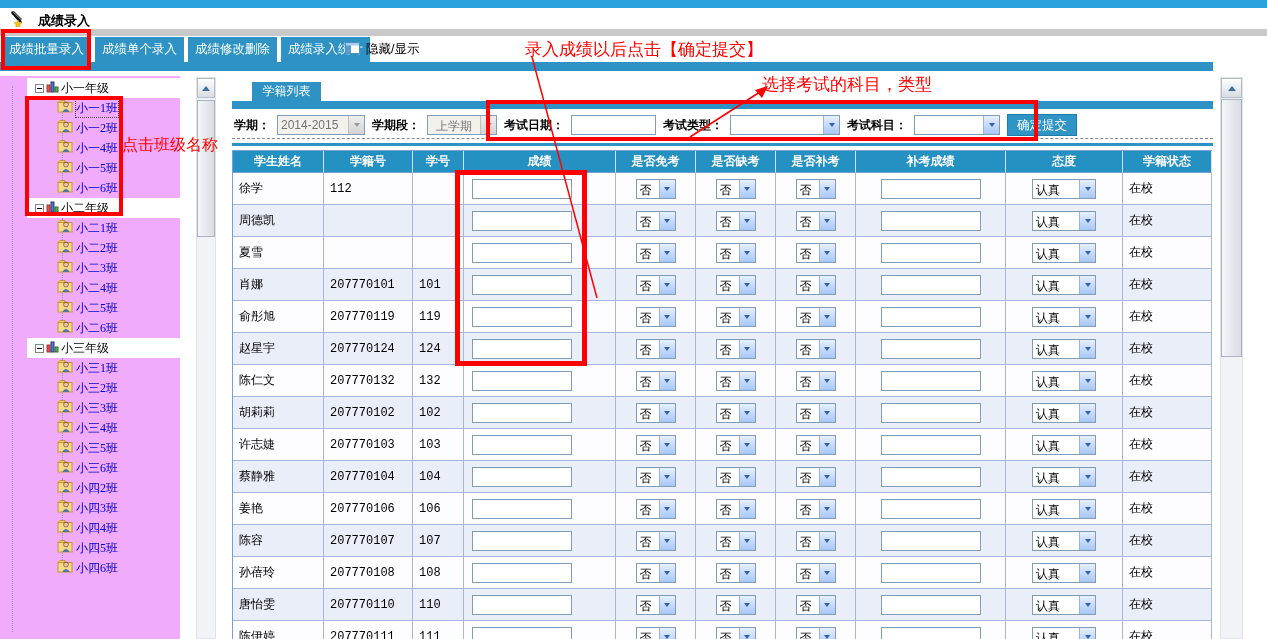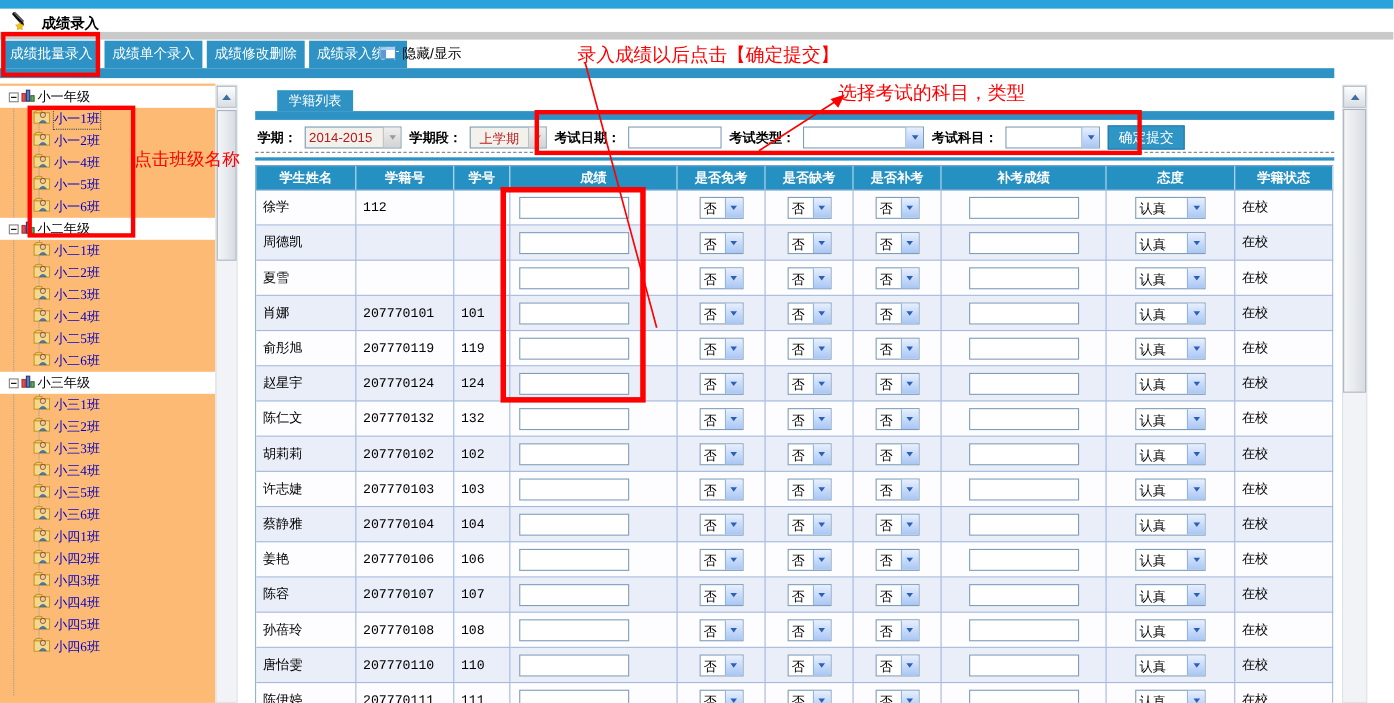--- a/index.html
+++ b/index.html
@@ -14,21 +14,21 @@
   .page-title { position:absolute; left:38px; top:4px; font-size:13px; font-weight:bold; color:#000; }
   .graybar { position:absolute; left:0; top:29px; width:1267px; height:7px; background:#c9c9c9; }
   .toolbar { position:absolute; left:2px; top:37px; height:25px; display:flex; gap:4px; }
   .tbtn { height:25px; padding:0 7px; background:#2e93c4; color:#fff; font-size:12.5px;
           display:flex; align-items:center; border:none; cursor:pointer; font-family:inherit; }
   .hideshow { position:absolute; left:345px; top:41px; display:flex; align-items:center; gap:6px;
               font-size:12.5px; color:#000; cursor:pointer; }
   .bluebar1 { position:absolute; left:0; top:62px; width:1213px; height:9px; background:#2e93c4; }
 
   
-  .tree-panel { position:absolute; left:0; top:76px; width:196px; height:563px; background:#fdba74; overflow:hidden; }
+  .tree-panel { position:absolute; left:0; top:76px; width:180px; height:563px; background:#f0abfc; overflow:hidden;padding-left:27px; }
   .tree-vline { position:absolute; left:12px; top:10px; height:546px; width:0; border-left:1px dotted #9a9a9a; }
   .tree { position:relative; padding-top:2px; }
   .tree-grade-row { display:flex; align-items:center; height:20px; padding-left:8px; font-size:12px; color:#000; position:relative; background:#fff; }
   .expander { width:9px; height:9px; border:1px solid #848484; background:#fff; position:relative; margin-right:2px; flex:0 0 9px; }
   .expander::after { content:''; position:absolute; left:1px; top:3px; width:5px; height:1px; background:#000; }
   .gicon { margin-right:2px; flex:0 0 13px; }
   .tree-children { position:relative;font-family:Liberation Serif, serif; }
   .tree-children::before { content:''; position:absolute; left:35px; top:0; bottom:10px; border-left:1px dotted #9a9a9a; }
   .tree-class-row { display:flex; align-items:center; height:20px; padding-left:30px; position:relative; }
   .tree-class-row::before { content:''; position:absolute; left:35px; top:10px; width:7px; border-top:1px dotted #9a9a9a; }
@@ -55,21 +55,21 @@
   .bluebar2 { position:absolute; left:0; top:25px; width:981px; height:8px; background:#2e93c4; }
   .filter-row { position:absolute; left:2px; top:37px; height:24px; display:flex; align-items:center; column-gap:7px; }
   .flabel { font-size:12px; font-weight:bold; color:#000; white-space:nowrap; }
   .xinput { height:20px; border:1px solid #7f9db9; background:#fff; font-size:12px; padding:1px 3px; font-family:inherit; }
   .xpsel { display:inline-flex; height:20px; border:1px solid #7f9db9; background:#fff; align-items:stretch; cursor:default; }
   .xpsel-val { flex:1; font-size:12px; padding:2px 3px 0 3px; color:#000; overflow:hidden; white-space:nowrap; }
   .xpsel-btn { width:16px; background:linear-gradient(180deg,#e6effe,#a9c7f4); border-left:1px solid #93b4e6;
                display:flex; align-items:center; justify-content:center; }
   .xpsel-btn::after { content:''; width:0; height:0; border:3px solid transparent; border-top:4px solid #2b5fb8; margin-top:3px; }
   .xpsel.disabled { background:#f2f1ec; }
-  .xpsel.disabled .xpsel-val { color:#b91c1c; }
+  .xpsel.disabled .xpsel-val { color:#737373; }
   .xpsel.disabled .xpsel-btn { background:linear-gradient(180deg,#efefef,#d3d3d3); border-left-color:#c0c0c0; }
   .xpsel.disabled .xpsel-btn::after { border-top-color:#9a9a9a; }
   .submit-btn { height:22px; padding:0 9px; background:#2e95c5; border:1px solid #1f7cab; color:#fff;
                 font-size:12.5px; cursor:pointer; font-family:inherit; }
   .dashline { position:absolute; left:0; top:62px; width:981px; border-top:1px dashed #8a8a8a; }
   .bluebar3 { position:absolute; left:0; top:67px; width:981px; height:3px; background:#2e93c4; }
 
   
   .gtable { position:absolute; left:0; top:74px; width:980px; border-left:1px solid #7aa0cf; border-top:1px solid #7aa0cf; }
   .trow { display:grid; grid-template-columns:91px 89px 51px 152px 80px 80px 80px 150px 117px 89px; }
@@ -333,30 +333,20 @@
         </div>
         <div class="tree-children">
           <div class="tree-class-row">
             <span class="ficon"><svg width="17" height="14" viewBox="0 0 17 14">
                 <rect x="1" y="3.5" width="14" height="9.5" fill="#f5d98b" stroke="#c8962e"></rect>
                 <path d="M1 3.5 L3 1.5 L8 1.5 L8 3.5 Z" fill="#f0cc70" stroke="#c8962e"></path>
                 <circle cx="9" cy="5.5" r="2.4" fill="#f3c6a0" stroke="#7a4a21" stroke-width="0.7"></circle>
                 <path d="M6.6 5 A2.6 2.6 0 0 1 11.4 5 L11 3.6 L9 2.9 L7 3.6 Z" fill="#8b5a2b"></path>
                 <path d="M5.8 12.5 Q9 8.5 12.2 12.5 Z" fill="#4a7ec2" stroke="#2d5a94" stroke-width="0.6"></path>
               </svg></span>
-            <span class="tree-class-link">小四1班</span>
-          </div>
-          <div class="tree-class-row">
-            <span class="ficon"><svg width="17" height="14" viewBox="0 0 17 14">
-                <rect x="1" y="3.5" width="14" height="9.5" fill="#f5d98b" stroke="#c8962e"></rect>
-                <path d="M1 3.5 L3 1.5 L8 1.5 L8 3.5 Z" fill="#f0cc70" stroke="#c8962e"></path>
-                <circle cx="9" cy="5.5" r="2.4" fill="#f3c6a0" stroke="#7a4a21" stroke-width="0.7"></circle>
-                <path d="M6.6 5 A2.6 2.6 0 0 1 11.4 5 L11 3.6 L9 2.9 L7 3.6 Z" fill="#8b5a2b"></path>
-                <path d="M5.8 12.5 Q9 8.5 12.2 12.5 Z" fill="#4a7ec2" stroke="#2d5a94" stroke-width="0.6"></path>
-              </svg></span>
             <span class="tree-class-link">小四2班</span>
           </div>
           <div class="tree-class-row">
             <span class="ficon"><svg width="17" height="14" viewBox="0 0 17 14">
                 <rect x="1" y="3.5" width="14" height="9.5" fill="#f5d98b" stroke="#c8962e"></rect>
                 <path d="M1 3.5 L3 1.5 L8 1.5 L8 3.5 Z" fill="#f0cc70" stroke="#c8962e"></path>
                 <circle cx="9" cy="5.5" r="2.4" fill="#f3c6a0" stroke="#7a4a21" stroke-width="0.7"></circle>
                 <path d="M6.6 5 A2.6 2.6 0 0 1 11.4 5 L11 3.6 L9 2.9 L7 3.6 Z" fill="#8b5a2b"></path>
                 <path d="M5.8 12.5 Q9 8.5 12.2 12.5 Z" fill="#4a7ec2" stroke="#2d5a94" stroke-width="0.6"></path>
               </svg></span>

